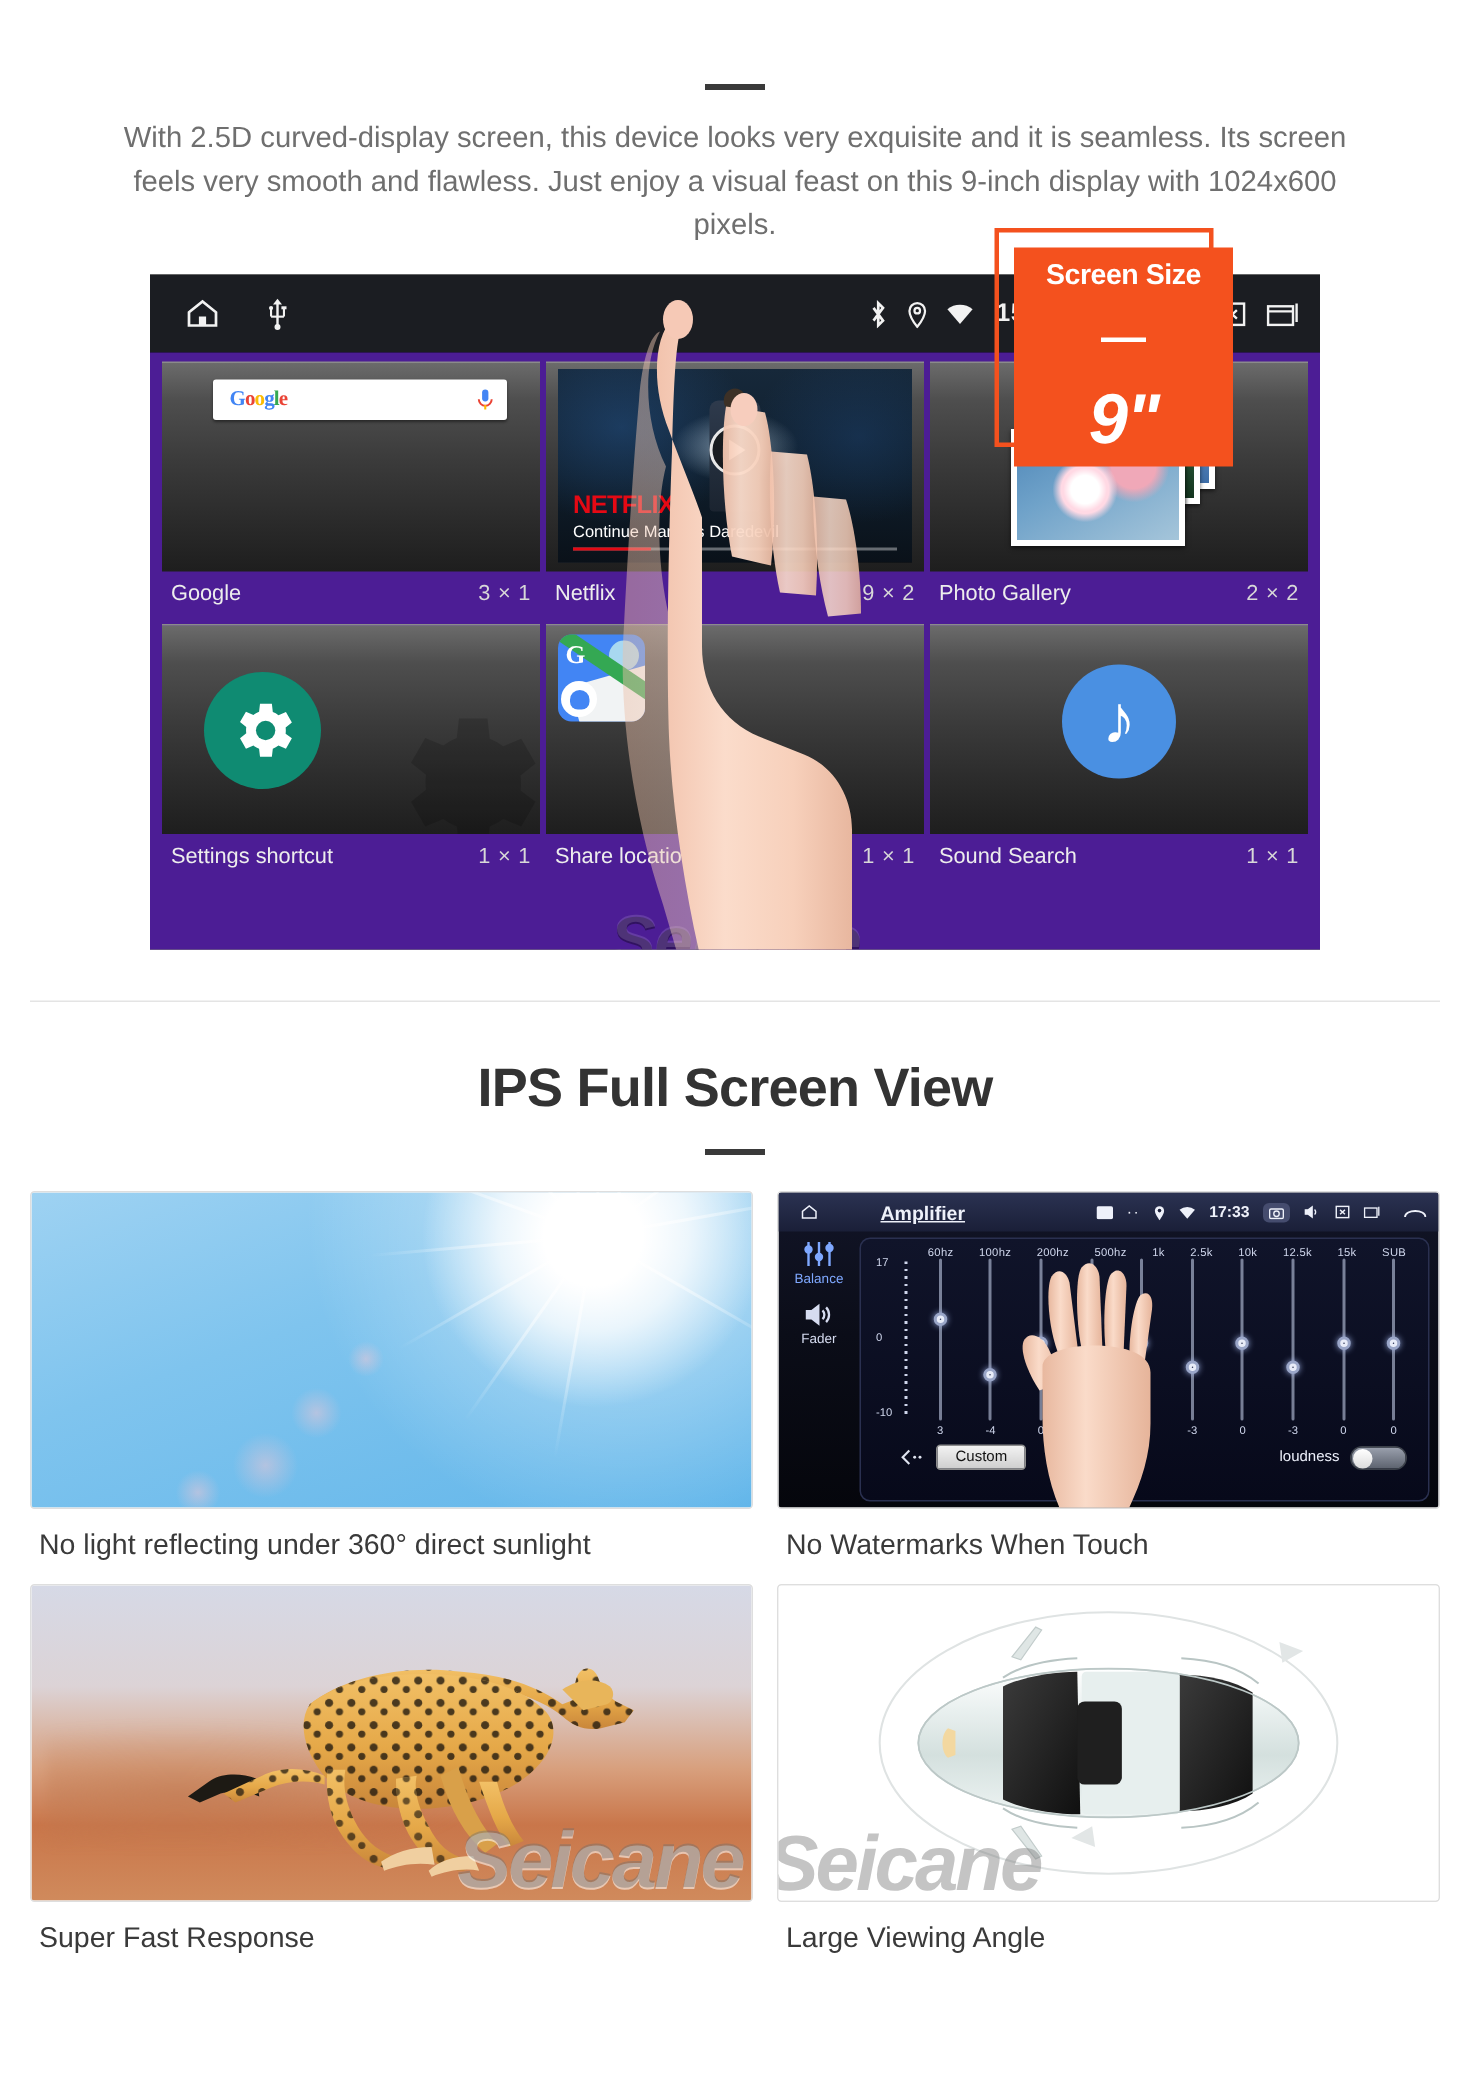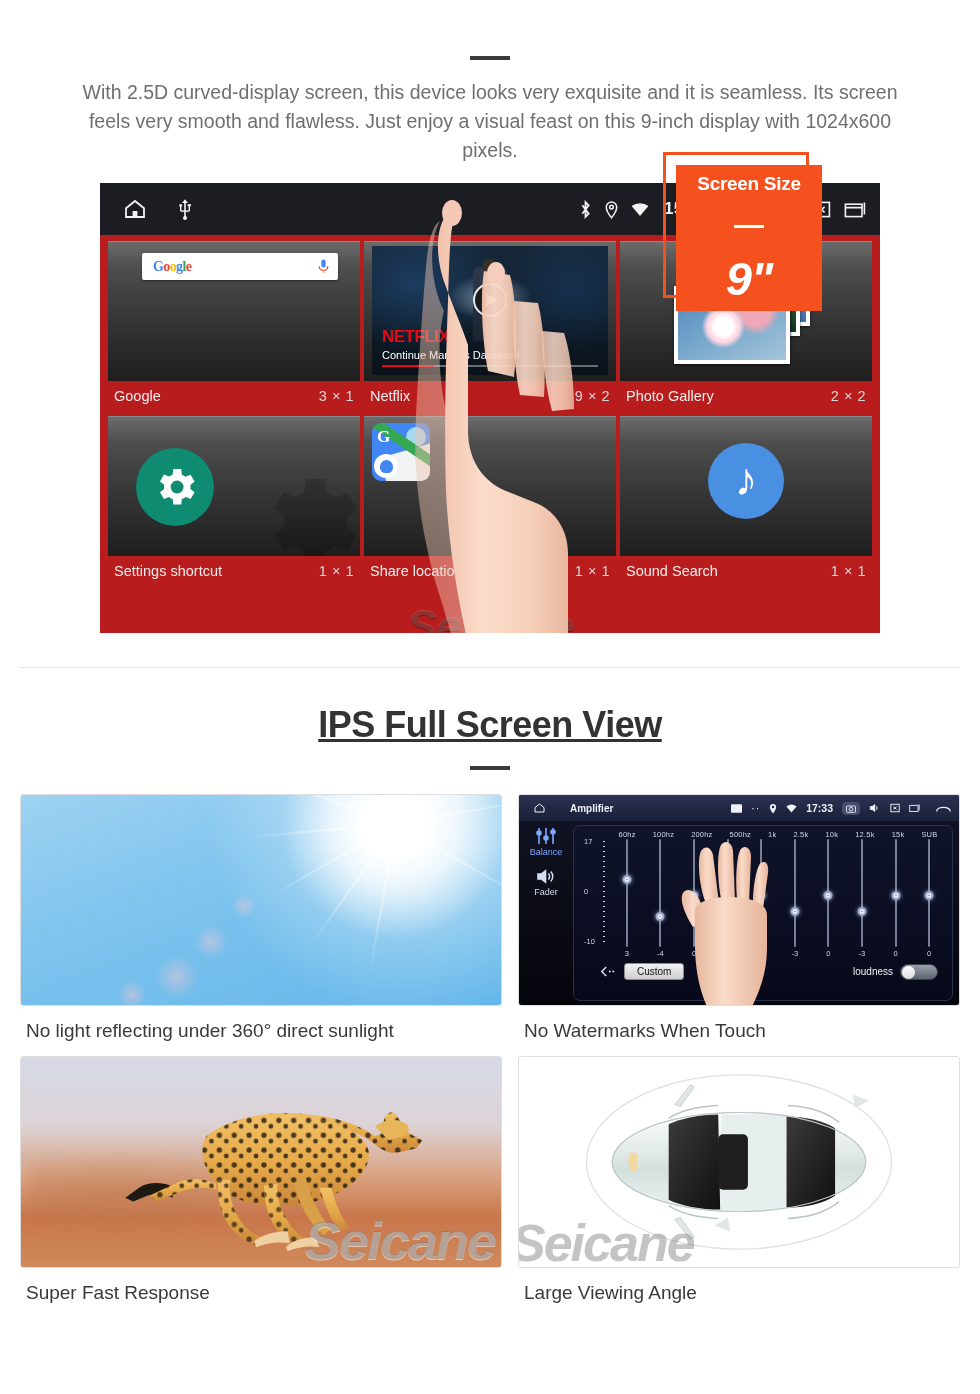--- a/index.html
+++ b/index.html
@@ -58,21 +58,21 @@
   .sb-time { font-size: 17px; font-weight: bold; letter-spacing: .3px; margin: 0 4px 0 2px; }
   .sb-cam-hl {
     background: #33353c; border-radius: 8px;
     padding: 6px 9px; display: inline-flex;
   }
 
   
   .wgrid {
     position: relative;
     padding: 6px 4px 0 4px;
-    background: #b91c1c;
+    background: #4c1d95;
     height: 422px;
   }
   .wrow { display: flex; gap: 4px; padding: 0 4px 3px 4px; }
   .wcell { flex: 1 1 0; position: relative; }
   .wbox {
     position: relative; overflow: hidden;
     background: linear-gradient(#6b6b6b 0%, #4e4e4e 18%, #3a3a3a 48%, #2b2b2b 75%, #1e1e1e 100%);
     border-top: 1px solid #8b8b8b;
     height: 140px;
   }
@@ -239,21 +239,21 @@
   }
   .badge-t { font-size: 19px; font-weight: bold; letter-spacing: -0.3px; }
   .badge-rule { width: 30px; height: 3px; background: #fff; margin: 10px 0 6px 0; }
   .badge-v { font-size: 47px; font-weight: bold; font-style: italic; line-height: 50px; letter-spacing: -1px; }
 
   .divider { width: 940px; height: 1px; background: #e4e4e4; margin: 34px auto 0 auto; }
 
   
   .h2 {
     text-align: center; font-size: 36px; font-weight: bold; color: #333;
-    margin-top: 36px; letter-spacing: -0.5px; text-decoration: underline;
+    margin-top: 36px; letter-spacing: -0.5px;
   }
   .rule2 { width: 40px; height: 4px; background: #3a3a3a; margin: 20px auto 0 auto; }
 
   .grid2 {
     width: 940px; margin: 24px auto 0 auto;
     display: grid; grid-template-columns: 482px 442px; column-gap: 16px; row-gap: 4px;
   }
   .tile { }
   .tile-img {
     width: 100%; height: 212px;
@@ -284,21 +284,21 @@
   .amp {
     position: absolute; inset: 0;
     background: linear-gradient(#121528 0%, #0b0d18 45%, #05060c 100%);
     color: #dfe3f0;
   }
   .amp-bar {
     height: 26px; background: linear-gradient(#2b3252,#1a1f38);
     display: flex; align-items: center; gap: 9px;
     padding: 0 8px 0 14px; font-size: 10.5px; color: #eef1fa;
   }
-  .amp-title { font-weight: bold; font-size: 10px; margin-left: 15px; }
+  .amp-title { font-weight: bold; font-size: 13px; margin-left: 32px; text-decoration: underline; }
   .amp-bar .spacer { margin-left: auto; }
   .amp-cam { background: #454c6e; border-radius: 4px; padding: 2px 4px; display: inline-flex; }
   .amp-body { position: relative; height: 186px; display: flex; }
   .amp-side {
     width: 54px; padding-top: 6px;
     display: flex; flex-direction: column; align-items: center; gap: 2px;
   }
   .amp-side .lab { font-size: 9px; color: #7fa8ff; }
   .amp-side .lab2 { font-size: 9px; color: #d6dcf0; }
   .amp-panel {

